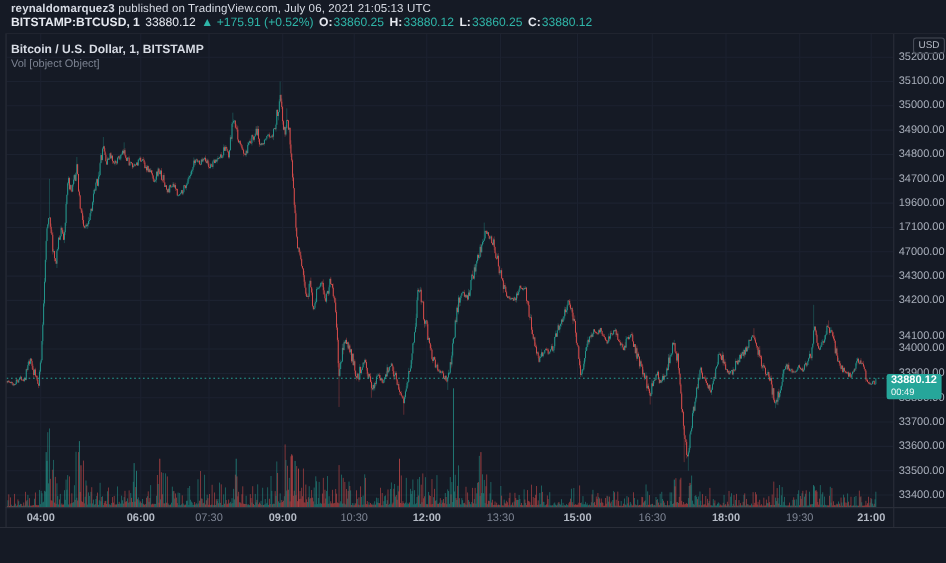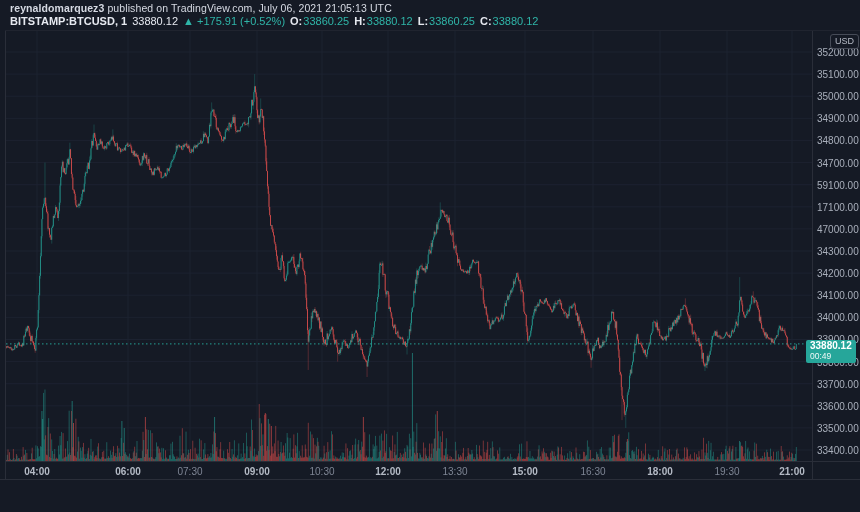--- a/index.html
+++ b/index.html
@@ -2172,36 +2172,40 @@
       <line x1="5" y1="461.5" x2="860" y2="461.5" stroke="#2a2e39" stroke-width="1"></line>
       <line x1="0" y1="479.5" x2="860" y2="479.5" stroke="#2a2e39" stroke-width="1"></line>
     </svg>
 
   <div class="pub-line"><span class="bold">reynaldomarquez3</span><span> published on TradingView.com, July 06, 2021 21:05:13 UTC</span></div>
 
   <div class="sym-line">
     <span class="bold">BITSTAMP:BTCUSD, 1</span><span>33880.12</span><span class="teal">▲ +175.91 (+0.52%)</span><span class="lbl">O:</span><span class="teal">33860.25</span><span class="lbl">H:</span><span class="teal">33880.12</span><span class="lbl">L:</span><span class="teal">33860.25</span><span class="lbl">C:</span><span class="teal">33880.12</span>
   </div>
 
+  <div class="legend">
+    <div class="l1">Bitcoin / U.S. Dollar, 1, BITSTAMP</div>
+    <div class="l2">Vol [object Object]</div>
+  </div>
 
   <div class="usd-pill">USD</div>
 
   <div id="price-axis">
       <div class="axis-label-price" style="top: 52px;">35200.00</div>
       <div class="axis-label-price" style="top: 74.112px;">35100.00</div>
       <div class="axis-label-price" style="top: 96.224px;">35000.00</div>
       <div class="axis-label-price" style="top: 118.336px;">34900.00</div>
       <div class="axis-label-price" style="top: 140.448px;">34800.00</div>
       <div class="axis-label-price" style="top: 162.56px;">34700.00</div>
-      <div class="axis-label-price" style="top: 184.672px;">59100.00</div>
+      <div class="axis-label-price" style="top: 184.672px;">19600.00</div>
       <div class="axis-label-price" style="top: 206.784px;">17100.00</div>
       <div class="axis-label-price" style="top: 228.896px;">47000.00</div>
       <div class="axis-label-price" style="top: 251.008px;">34300.00</div>
       <div class="axis-label-price" style="top: 273.12px;">34200.00</div>
-      <div class="axis-label-price" style="top: 295px;">34100.00</div>
+      <div class="axis-label-price" style="top: 306px;">34100.00</div>
       <div class="axis-label-price" style="top: 317.344px;">34000.00</div>
       <div class="axis-label-price" style="top: 339.456px;">33900.00</div>
       <div class="axis-label-price" style="top: 361.568px;">33800.00</div>
       <div class="axis-label-price" style="top: 383.68px;">33700.00</div>
       <div class="axis-label-price" style="top: 405.792px;">33600.00</div>
       <div class="axis-label-price" style="top: 427.904px;">33500.00</div>
       <div class="axis-label-price" style="top: 450.016px; text-align: right;">33400.00</div>
     </div>
   <div id="time-axis">
       <div class="axis-label-time major" style="left: 37px;">04:00</div>

